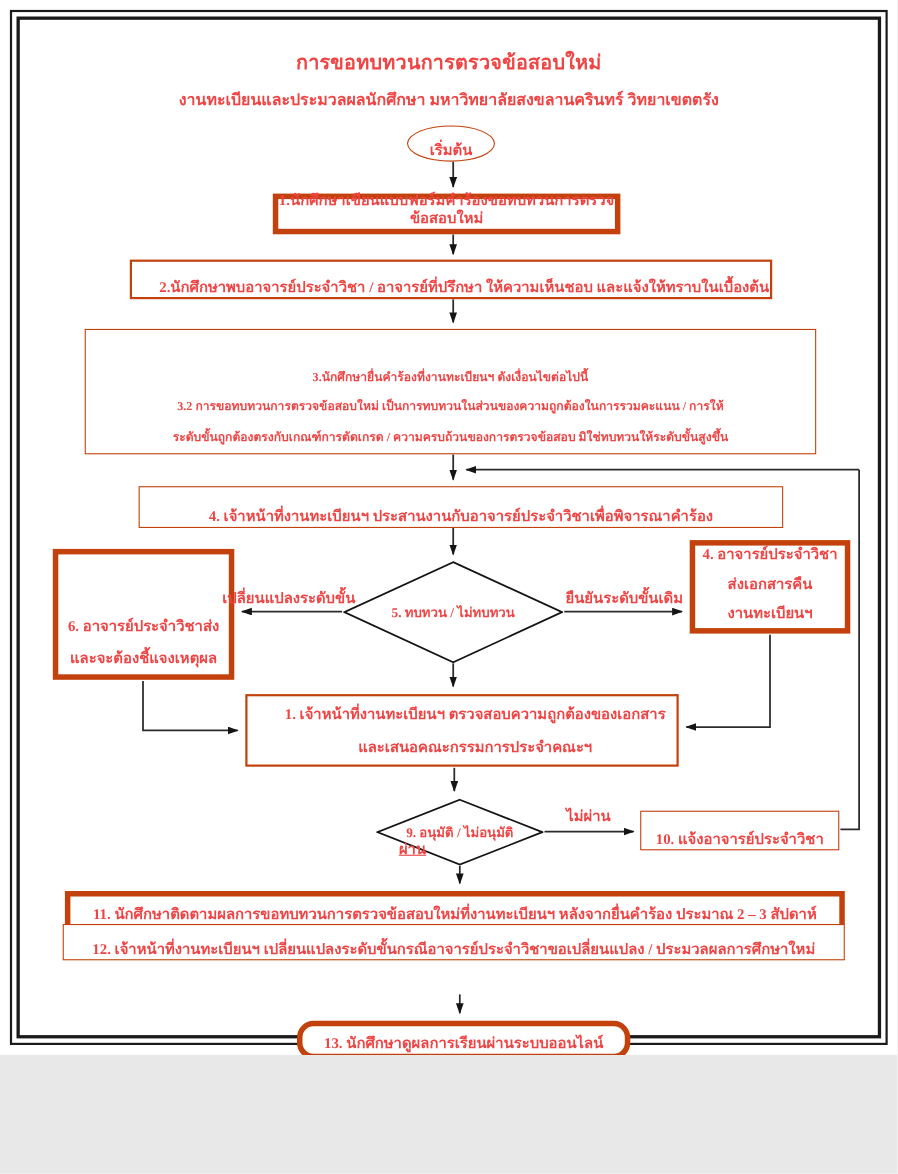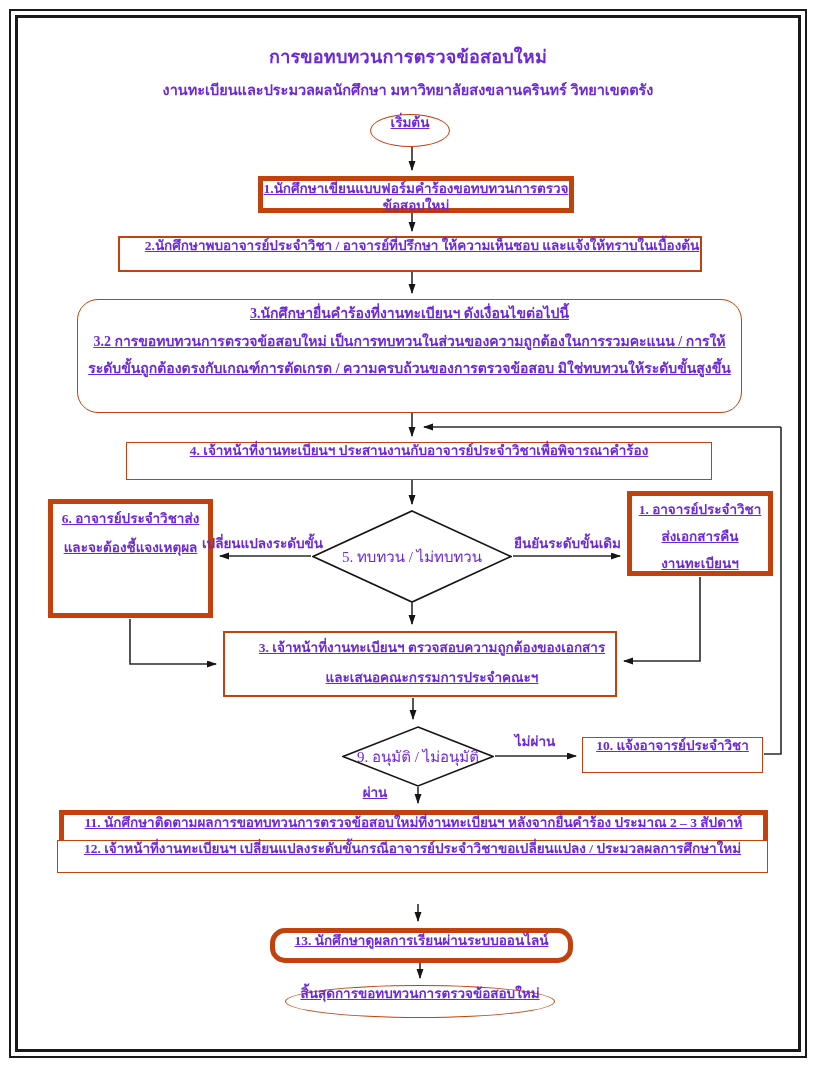--- a/index.html
+++ b/index.html
@@ -1,36 +1,36 @@
 <!DOCTYPE html>
 <html><head>
 <meta charset="utf-8">
 <style>
   html,body{margin:0;padding:0;background:#e8e8e8;}
   .canvas{
-    position:relative;width:816px;height:1067px;background:#ffffff;
+    position:relative;width:816px;height:959px;background:#ffffff;
     font-family:"Liberation Serif","DejaVu Serif",serif;
-    color:#6d28d9;overflow:hidden;margin:0 auto;
+    color:#ef4444;overflow:hidden;margin:0 auto;
   }
   .frame-outer{position:absolute;inset:9px;border:2px solid #1a1a1a;pointer-events:none;}
   .frame-inner{position:absolute;inset:15px;border:3px solid #1a1a1a;pointer-events:none;}
   .page-title{position:absolute;left:0;top:42px;width:100%;text-align:center;
     font-size:18px;font-weight:bold;letter-spacing:.2px;}
   .page-subtitle{position:absolute;left:0;top:78px;width:100%;text-align:center;
     font-size:14.5px;font-weight:bold;}
   svg.connectors{position:absolute;left:0;top:0;z-index:1;}
   .node{position:absolute;background:#fff;border:5px solid #c2410c;box-sizing:border-box;
-    display:flex;flex-direction:column;align-items:center;justify-content:flex-start;
-    text-align:center;font-weight:bold;font-size:13.5px;line-height:1.25;z-index:2;text-decoration:underline;}
+    display:flex;flex-direction:column;align-items:center;justify-content:flex-end;
+    text-align:center;font-weight:bold;font-size:13.5px;line-height:1.25;z-index:2;}
   .node.thin{border-width:1.5px;}
   .node.thick{border-width:2.5px;padding-left:24px;}
   .oval{border-radius:50%;border-width:1.5px;}
   .diamond{position:absolute;z-index:2;}
   .diamond .dtext{position:absolute;inset:0;display:flex;align-items:center;justify-content:center;
-    font-weight:normal;font-size:15px;white-space:nowrap;}
+    font-weight:bold;font-size:12px;white-space:nowrap;}
   .edge-label{position:absolute;z-index:3;font-weight:bold;font-size:13.5px;
     text-align:center;white-space:nowrap;}
   .lines{line-height:27.5px;}
 </style>
 </head>
 <body>
 
 <div class="canvas">
 
   <div class="frame-outer"></div>
@@ -64,29 +64,29 @@
       <path d="M418,845 V866" marker-end="url(#ah)"></path>
       <path d="M418,904 V921" marker-end="url(#ah)"></path>
       <path d="M420,963 V978" marker-end="url(#ah)"></path>
     </g>
   </svg>
 
   <div class="node oval" style="left:370px;top:114px;width:80px;height:33px;">
     <span>เริ่มต้น</span>
   </div>
 
-  <div class="node" style="left:258px;top:176px;width:316px;height:37px;">
+  <div class="node" style="left:248px;top:176px;width:316px;height:37px;">
     <span>1.นักศึกษาเขียนแบบฟอร์มคำร้องขอทบทวนการตรวจข้อสอบใหม่</span>
   </div>
 
   <div class="node thick" style="left:118px;top:236px;width:584px;height:36px;">
     <span>2.นักศึกษาพบอาจารย์ประจำวิชา / อาจารย์ที่ปรึกษา ให้ความเห็นชอบ และแจ้งให้ทราบในเบื้องต้น</span>
   </div>
 
-  <div class="node thin lines" style="left:77px;top:299px;width:665px;height:114px;font-size:14px;border-radius:21px;">
+  <div class="node thin lines" style="left:77px;top:299px;width:665px;height:114px;font-size:11px;">
     <span>3.นักศึกษายื่นคำร้องที่งานทะเบียนฯ ดังเงื่อนไขต่อไปนี้</span>
     <span>3.2 การขอทบทวนการตรวจข้อสอบใหม่ เป็นการทบทวนในส่วนของความถูกต้องในการรวมคะแนน / การให้</span>
     <span>ระดับขั้นถูกต้องตรงกับเกณฑ์การตัดเกรด / ความครบถ้วนของการตรวจข้อสอบ มิใช่ทบทวนให้ระดับขั้นสูงขึ้น</span>
   </div>
 
   <div class="node thin" style="left:126px;top:442px;width:586px;height:38px;">
     <span>4. เจ้าหน้าที่งานทะเบียนฯ ประสานงานกับอาจารย์ประจำวิชาเพื่อพิจารณาคำร้อง</span>
   </div>
 
   <div class="diamond" style="left:312px;top:510px;width:200px;height:93px;">
@@ -95,27 +95,27 @@
     </svg>
     <div class="dtext">5. ทบทวน / ไม่ทบทวน</div>
   </div>
 
   <div class="node" style="left:48px;top:499px;width:165px;height:119px;line-height:29px;">
     <span>6. อาจารย์ประจำวิชาส่ง</span>
     <span>และจะต้องชี้แจงเหตุผล</span>
   </div>
 
   <div class="node" style="left:627px;top:491px;width:146px;height:85px;line-height:27px;">
-    <span>1. อาจารย์ประจำวิชา</span>
+    <span>4. อาจารย์ประจำวิชา</span>
     <span>ส่งเอกสารคืน</span>
     <span>งานทะเบียนฯ</span>
   </div>
 
   <div class="node thick" style="left:223px;top:631px;width:394px;height:66px;line-height:30px;">
-    <span>3. เจ้าหน้าที่งานทะเบียนฯ ตรวจสอบความถูกต้องของเอกสาร</span>
+    <span>1. เจ้าหน้าที่งานทะเบียนฯ ตรวจสอบความถูกต้องของเอกสาร</span>
     <span>และเสนอคณะกรรมการประจำคณะฯ</span>
   </div>
 
   <div class="diamond" style="left:342px;top:726px;width:152px;height:61px;">
     <svg width="152" height="61" viewBox="0 0 152 61">
       <polygon points="76,1 151,30.5 76,60 1,30.5" fill="#ffffff" stroke="#151515" stroke-width="1.6"></polygon>
     </svg>
     <div class="dtext">9. อนุมัติ / ไม่อนุมัติ</div>
   </div>
 
@@ -135,15 +135,15 @@
     <span>13. นักศึกษาดูผลการเรียนผ่านระบบออนไลน์</span>
   </div>
 
   <div class="node oval" style="left:285px;top:985px;width:270px;height:33px;">
     <span>สิ้นสุดการขอทบทวนการตรวจข้อสอบใหม่</span>
   </div>
 
   <div class="edge-label" style="left:480px;top:532px;width:175px;">ยืนยันระดับขั้นเดิม</div>
   <div class="edge-label" style="left:175px;top:532px;width:175px;">เปลี่ยนแปลงระดับขั้น</div>
   <div class="edge-label" style="left:495px;top:730px;width:80px;">ไม่ผ่าน</div>
-  <div class="edge-label" style="left:345px;top:781px;width:60px;text-decoration:underline;">ผ่าน</div>
+  <div class="edge-label" style="left:345px;top:760px;width:60px;text-decoration:underline;">ผ่าน</div>
 
 </div>
 
 </body></html>

